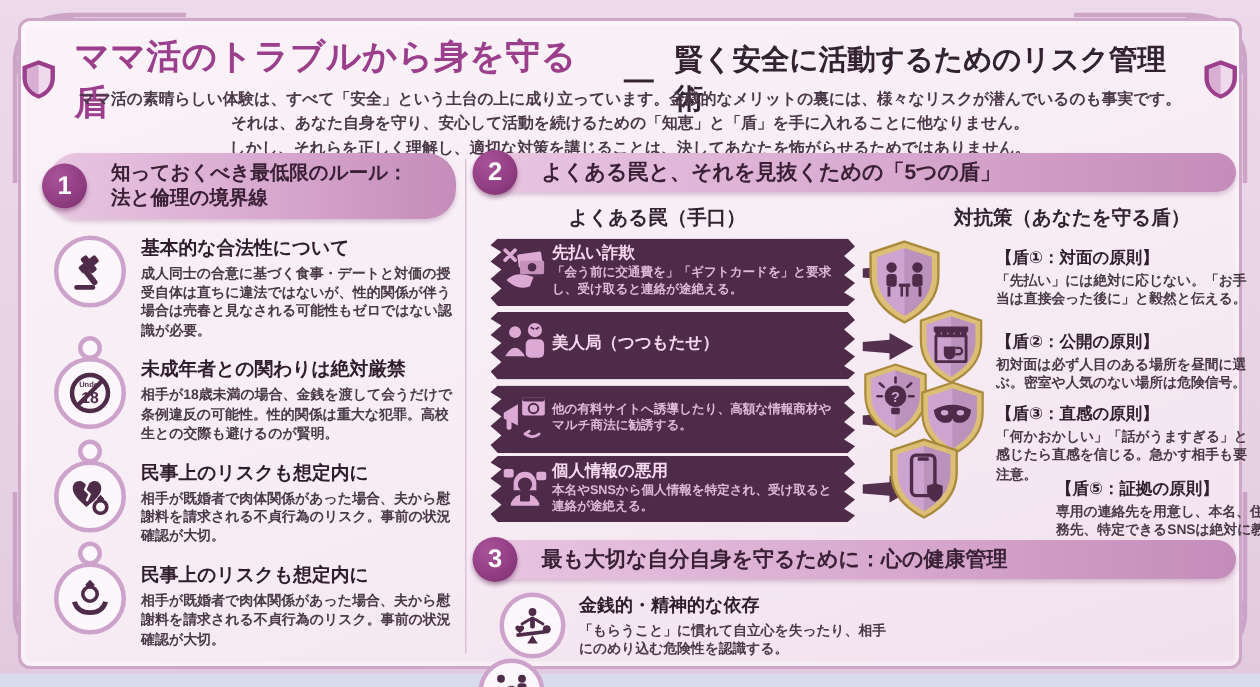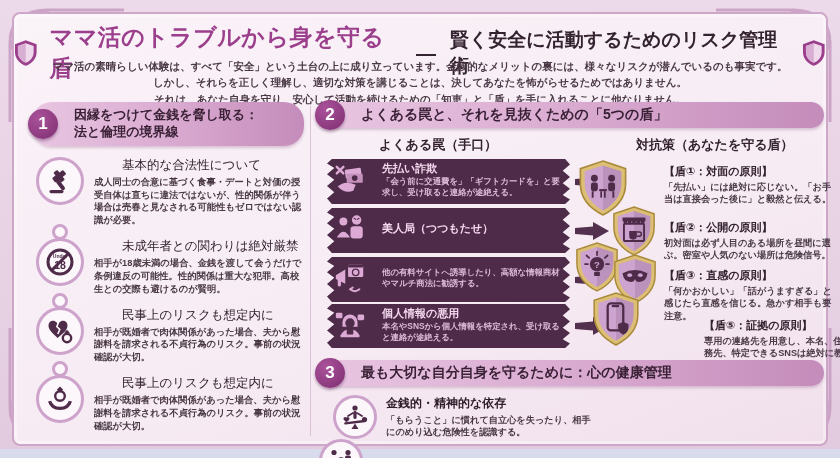--- a/index.html
+++ b/index.html
@@ -44,34 +44,34 @@
   .sec1 { position:absolute; left:18px; top:88px; width:272px; }
   .sec1 .pill { padding:5px 10px 5px 42px; font-size:13px; line-height:1.3; }
   .s1-item { display:flex; gap:10px; margin:11px 0 0 4px; position:relative; }
   .s1-icon { flex:0 0 48px; width:48px; height:48px; border-radius:50%;
              background:#fcf7fb; border:3px solid #cda3cc;
              display:flex; align-items:center; justify-content:center; position:relative; z-index:1; }
   .s1-item + .s1-item .s1-icon::before { content:""; position:absolute; left:50%; top:-17px;
              transform:translateX(-50%); width:10px; height:10px; border-radius:50%;
              border:3px solid #cda3cc; background:#fcf7fb; }
   .s1-txt { flex:1; }
-  .s1-title { font-size:12.5px; font-weight:normal; color:#2f1d2b; margin-bottom:2px;margin-left:28px; }
+  .s1-title { font-size:12.5px; font-weight:bold; color:#2f1d2b; margin-bottom:2px; }
   .s1-body { font-size:9.3px; color:#4a3a46; line-height:1.38; font-weight:600; }
 
   .v-divider { position:absolute; left:296px; top:92px; width:1px; height:330px; background:#dcc2d7; }
 
   
   .sec2 { position:absolute; left:305px; top:88px; width:505px; }
   .sec2 .pill { padding:4px 10px 4px 42px; font-size:14px; }
   .sub-h { position:absolute; font-size:13px; font-weight:bold; color:#33222f; }
   .sub-h.traps { left:60px; top:34px; }
   .sub-h.shields { left:317px; top:34px; }
 
   .trap { position:absolute; left:8px; width:243px; height:45px;
-          background:#4e2b49; color:#efcfe8; display:flex; align-items:center; gap:15px;
+          background:#4e2b49; color:#efcfe8; display:flex; align-items:center; gap:1px;
           padding:0 8px 4px 6px;
           clip-path:polygon(2% 0%,98% 0%,100% 12%,97% 26%,100% 40%,97% 54%,100% 66%,97% 80%,100% 90%,98% 100%,2% 100%,0% 88%,3% 74%,0% 60%,3% 46%,0% 34%,3% 20%,0% 10%); }
   .trap-ic { flex:0 0 34px; width:34px; height:34px; }
   .trap-title { font-size:11px; font-weight:bold; color:#f4d8ee; }
   .trap-body { font-size:8.4px; color:#dcb9d5; line-height:1.3; font-weight:600; }
 
   .arrow { position:absolute; left:256px; width:34px; height:20px; }
 
   .shield { position:absolute; }
 
@@ -153,28 +153,28 @@
       <span class="hdr-dash">—</span>
       <span class="hdr-title-sub">賢く安全に活動するためのリスク管理術</span>
       <svg width="24" height="28" viewBox="0 0 24 28">
         <path d="M12 1 L23 5 V13 C23 20 18 25 12 27 C6 25 1 20 1 13 V5 Z" fill="#9b3e8c"></path>
         <path d="M12 4 L20 7 V13 C20 18.5 16.5 22.3 12 24 C7.5 22.3 4 18.5 4 13 V7 Z" fill="#efd9ec"></path>
         <path d="M12 4 L12 24 C7.5 22.3 4 18.5 4 13 V7 Z" fill="#d9aed3"></path>
       </svg>
     </div>
     <div class="intro">
       <div>ママ活の素晴らしい体験は、すべて「安全」という土台の上に成り立っています。金銭的なメリットの裏には、様々なリスクが潜んでいるのも事実です。</div>
+      <div>それは、あなた自身を守り、安心して活動を続けるための「知恵」と「盾」を手に入れることに他なりません。</div>
       <div>しかし、それらを正しく理解し、適切な対策を講じることは、決してあなたを怖がらせるためではありません。</div>
-      <div>それは、あなた自身を守り、安心して活動を続けるための「知恵」と「盾」を手に入れることに他なりません。</div>
     </div>
 
     <div class="sec1">
       <div class="pill">
         <span class="badge">1</span>
-        <div>因縁をつけて金銭を脅し取る：</div>
+        <div>知っておくべき最低限のルール：</div>
         <div>法と倫理の境界線</div>
       </div>
 
       <div class="s1-item">
         <div class="s1-icon">
           <svg width="28" height="28" viewBox="0 0 28 28" fill="#4e2b49">
             <g transform="rotate(-38 13 9)">
               <rect x="6" y="6.5" width="14" height="5.5" rx="1.2"></rect>
               <rect x="10.5" y="3" width="5" height="12.5" rx="1.2"></rect>
             </g>

